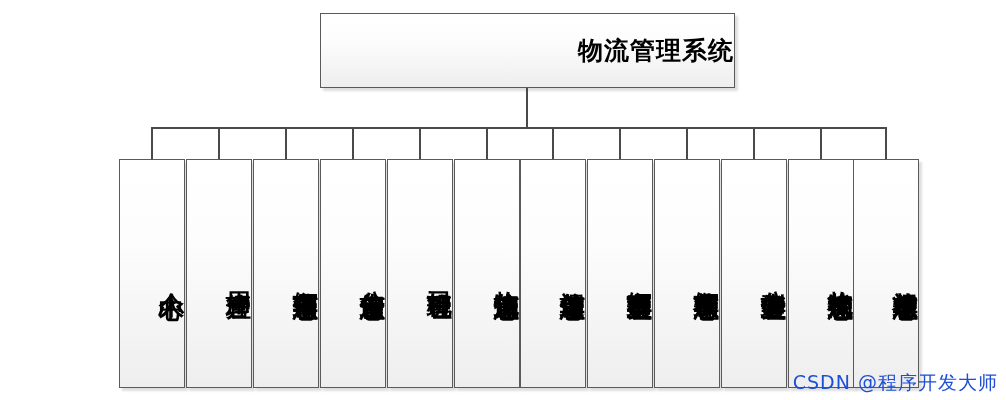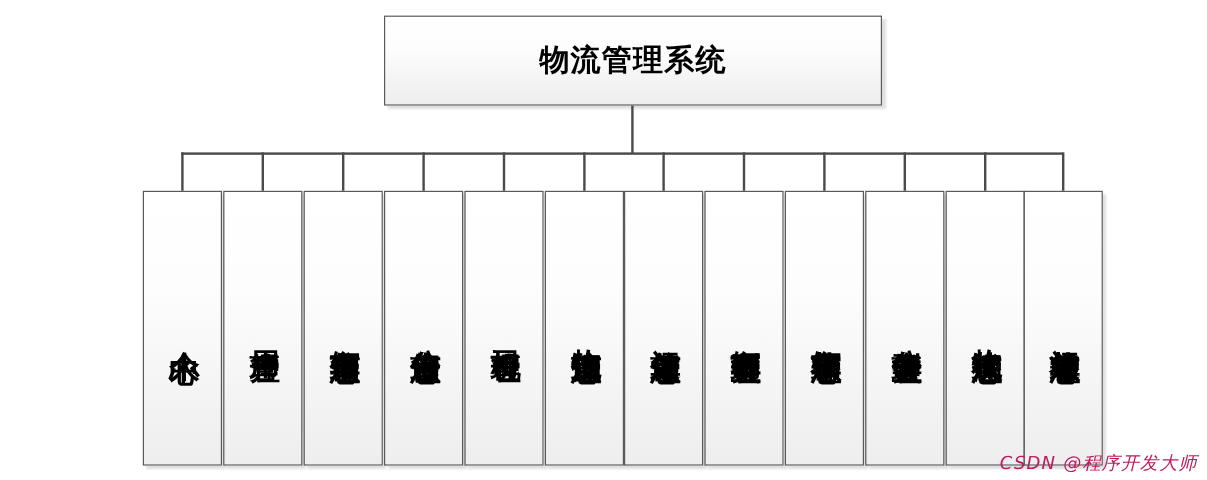--- a/index.html
+++ b/index.html
@@ -22,21 +22,21 @@
 
   
   .node {
     position: absolute;
     box-sizing: border-box;
     border: 1px solid #5a5a5a;
     background: linear-gradient(to bottom, #ffffff 0%, #fdfdfd 35%, #f3f3f3 78%, #eeeeee 100%);
     box-shadow: 3px 3px 2px rgba(0, 0, 0, 0.13);
     display: flex;
     align-items: center;
-    justify-content: center;
+    justify-content: flex-end;
   }
 
   
   .node.root {
     left: 320px;
     top: 13px;
     width: 415px;
     height: 75px;
   }
   .root-label {
@@ -77,27 +77,26 @@
   .conn.h {
     height: 2px;
   }
 
   
   .watermark {
     position: absolute;
     right: 8px;
     bottom: 4px;
     font-family: "DejaVu Sans", "Liberation Sans", sans-serif;
-    font-size: 15px;
-    color: #be185d;
+    font-size: 19px;
+    color: #1d4ed8;
     letter-spacing: 1px;
     white-space: nowrap;
     pointer-events: none;
     user-select: none;
-    font-style: italic;
   }
 </style>
 </head>
 <body>
 
 <div id="diagram">
 
   <div class="node root">
     <span class="root-label">物流管理系统</span>
   </div>

